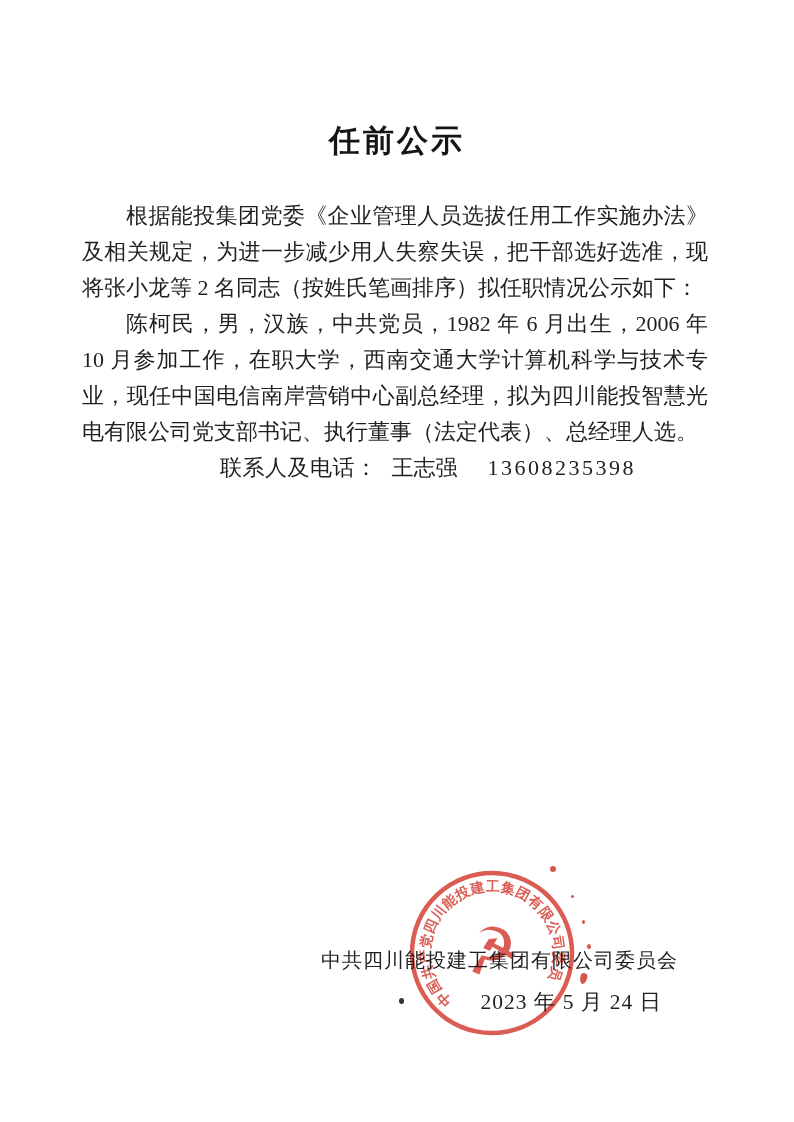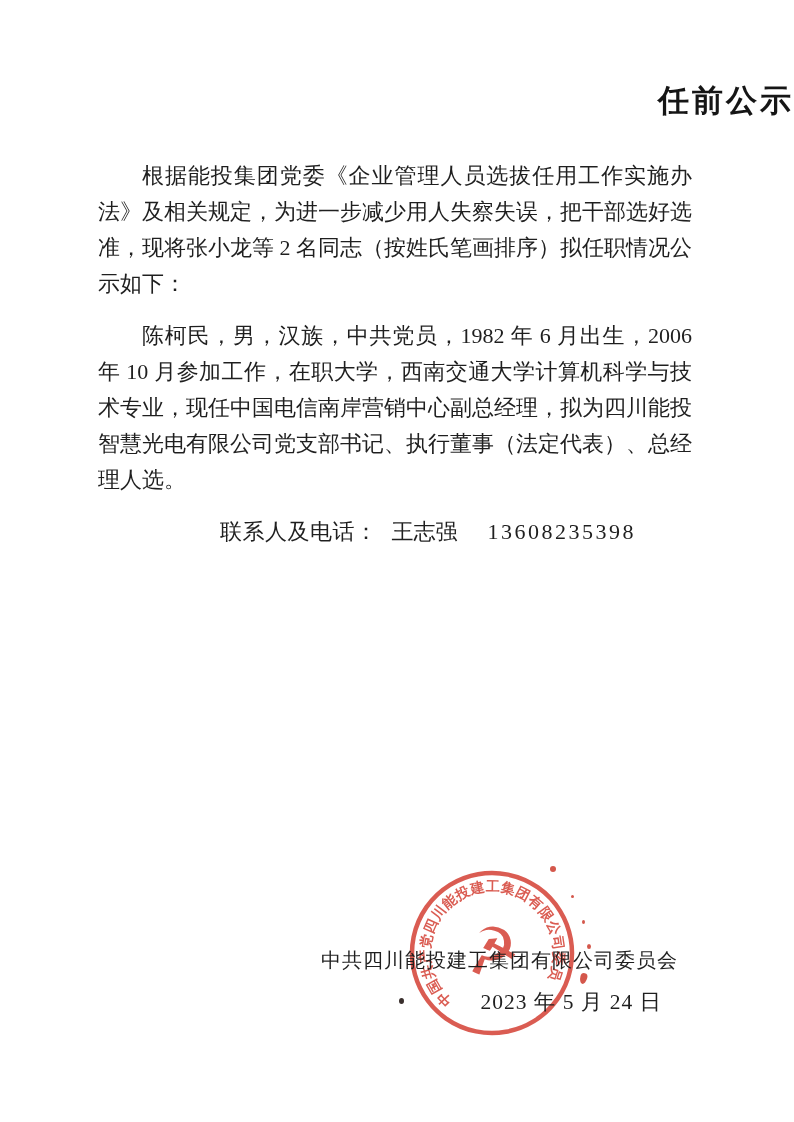--- a/index.html
+++ b/index.html
@@ -9,35 +9,35 @@
     width: 794px;
     height: 1122px;
     margin: 0 auto;
     background: #ffffff;
     overflow: hidden;
     font-family: "Liberation Serif", "DejaVu Serif", serif;
     color: #1f1f1f;
   }
   .doc-title {
     margin: 0;
-    padding-top: 80px;
-    text-align: right;
+    padding-top: 120px;
+    text-align: center;
     font-size: 31px;
     line-height: 42px;
     font-weight: bold;
     letter-spacing: 3px;
     color: #151515;
   }
   .doc-body {
     margin: 36px 86px 0 82px;
     font-size: 22px;
     line-height: 36px;
     text-align: justify;
   }
-  .para { margin: 16px; text-indent: 2em; }
+  .para { margin: 0; text-indent: 2em; }
   .contact-line { line-height: 36px; text-align: center; }
   .contact-line-1 { padding-left: 66px; }
   .contact-line-2 { padding-left: 214px; }
   .contact-label { letter-spacing: 0.5px; }
   .contact-name { display: inline-block; min-width: 94px; }
   .contact-phone { margin-left: 16px; letter-spacing: 2.5px; }
   .signature {
     position: absolute;
     top: 947px;
     left: 321px;

